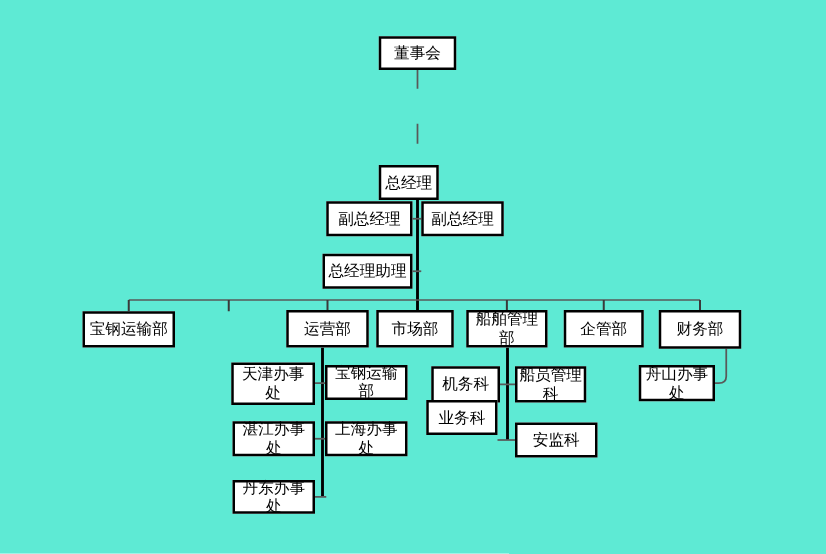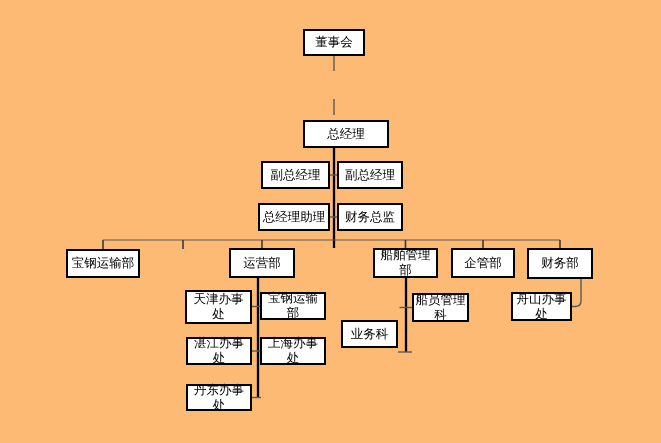--- a/index.html
+++ b/index.html
@@ -1,19 +1,19 @@
 <!DOCTYPE html>
 <html><head>
 <meta charset="utf-8">
 <style>
   html,body{margin:0;padding:0;background:#ffffff;}
   #canvas{
     position:relative;
     width:661px;height:443px;
-    background:#fdba74;
+    background:#5eead4;
     font-family:"DejaVu Sans","Liberation Sans",sans-serif;
     overflow:hidden;
   }
   .wires{position:absolute;left:0;top:0;}
   .wires path{fill:none;}
   .w1{stroke-width:1.4px;}
   .wbus{stroke-width:1.2px;}
   .wdrop{stroke-width:1.6px;}
   .w2{stroke-width:2.3px;}
   .node{
@@ -63,37 +63,39 @@
     <path class="w1" d="M252 397.5 H261" stroke="#595959"></path>
 
     <path class="w2" d="M406 278 V352" stroke="#000000"></path>
     <path class="w1" d="M399.5 307.5 H412" stroke="#595959"></path>
     <path class="w1" d="M398 352 H412" stroke="#595959"></path>
 
     <path class="w1" d="M581 278 V301 Q581 306.5 575 306.5 H572" stroke="#595959"></path>
   </svg>
 
   <div class="node" style="left:303px;top:29px;width:62px;height:27px">董事会</div>
-  <div class="node" style="left:303px;top:120px;width:86px;height:28px">总经理</div>
+  <div class="node" style="left:303px;top:132px;width:48px;height:28px">总经理</div>
 
   <div class="node" style="left:261px;top:161px;width:69px;height:28px">副总经理</div>
   <div class="node" style="left:337px;top:161px;width:66px;height:28px">副总经理</div>
   <div class="node" style="left:258px;top:203px;width:72px;height:28px">总经理助理</div>
-  <div class="node" style="left:337px;top:203px;width:66px;height:28px">财务总监</div>
 
   <div class="node" style="left:66px;top:249px;width:74px;height:29px">宝钢运输部</div>
   <div class="node" style="left:229px;top:248px;width:66px;height:30px">运营部</div>
+  <div class="node" style="left:301px;top:248px;width:62px;height:30px">市场部</div>
   <div class="node" style="left:373px;top:248px;width:65px;height:30px">船舶管理部</div>
   <div class="node" style="left:451px;top:248px;width:64px;height:30px">企管部</div>
   <div class="node" style="left:527px;top:248px;width:66px;height:31px">财务部</div>
 
   <div class="node" style="left:185px;top:290px;width:67px;height:34px">天津办事处</div>
   <div class="node" style="left:260px;top:292px;width:66px;height:28px">宝钢运输部</div>
+  <div class="node" style="left:345px;top:293px;width:55px;height:29px">机务科</div>
   <div class="node" style="left:412px;top:293px;width:57px;height:29px">船员管理科</div>
   <div class="node" style="left:511px;top:292px;width:61px;height:29px">舟山办事处</div>
 
   <div class="node" style="left:186px;top:337px;width:66px;height:28px">湛江办事处</div>
   <div class="node" style="left:260px;top:337px;width:66px;height:28px">上海办事处</div>
   <div class="node" style="left:341px;top:320px;width:57px;height:28px">业务科</div>
+  <div class="node" style="left:412px;top:338px;width:66px;height:28px">安监科</div>
 
   <div class="node" style="left:186px;top:384px;width:66px;height:27px">丹东办事处</div>
 
 </div>
 
 </body></html>

